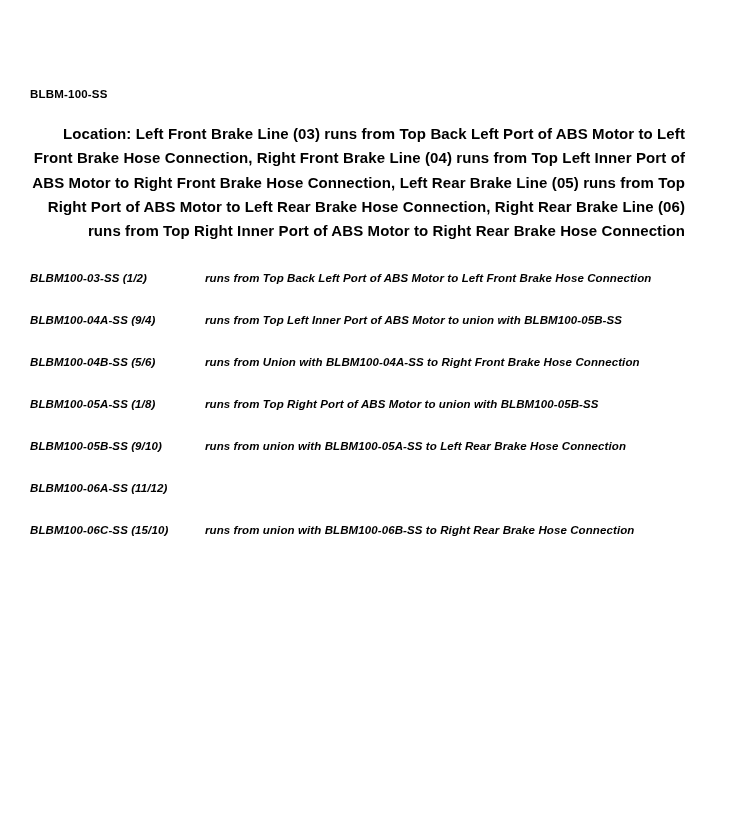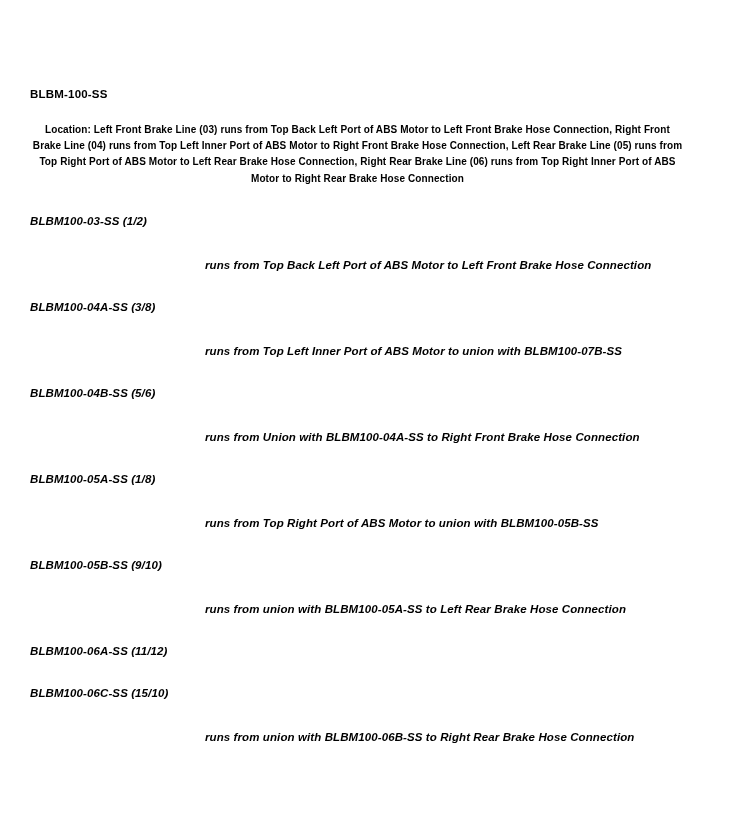--- a/index.html
+++ b/index.html
@@ -28,27 +28,27 @@
     width: 660px;
   }
   .doc-title {
     font-size: 11.5px;
     font-weight: bold;
     letter-spacing: 0.2px;
     margin: 0 0 20px 0;
     line-height: 1.4;
   }
   .location-block {
-    font-size: 10px;
+    font-size: 15px;
     font-weight: bold;
     line-height: 1.62;
     letter-spacing: 0.1px;
     margin: 0 8px 26px 0;
     width: 655px;
-    text-align: center;
+    text-align: right;
   }
   .rows {
     margin-top: 4px;
   }
   .row {
     display: flex;
     align-items: flex-start;
     margin-bottom: 26px;
     font-size: 11.5px;
     font-weight: bold;
@@ -59,43 +59,42 @@
   .row:last-child {
     margin-bottom: 0;
   }
   .row .code {
     width: 175px;
     flex: 0 0 175px;
     white-space: nowrap;
   }
   .row .desc {
     flex: 1 1 auto;
-    margin-top: 44px;
   }
 </style>
 </head>
 <body>
 
 <div class="page">
   <div class="content">
 
     <div class="doc-title">BLBM-100-SS</div>
 
     <div class="location-block">Location: Left Front Brake Line (03) runs from Top Back Left Port of ABS Motor to Left Front Brake Hose Connection, Right Front Brake Line (04) runs from Top Left Inner Port of ABS Motor to Right Front Brake Hose Connection, Left Rear Brake Line (05) runs from Top Right Port of ABS Motor to Left Rear Brake Hose Connection, Right Rear Brake Line (06) runs from Top Right Inner Port of ABS Motor to Right Rear Brake Hose Connection</div>
 
     <div class="rows">
 
       <div class="row">
         <div class="code">BLBM100-03-SS  (1/2)</div>
         <div class="desc">runs from Top Back Left Port of ABS Motor to Left Front Brake Hose Connection</div>
       </div>
 
       <div class="row">
-        <div class="code">BLBM100-04A-SS (3/8)</div>
-        <div class="desc">runs from Top Left Inner Port of ABS Motor to union with BLBM100-07B-SS</div>
+        <div class="code">BLBM100-04A-SS (9/4)</div>
+        <div class="desc">runs from Top Left Inner Port of ABS Motor to union with BLBM100-05B-SS</div>
       </div>
 
       <div class="row">
         <div class="code">BLBM100-04B-SS (5/6)</div>
         <div class="desc">runs from Union with BLBM100-04A-SS to Right Front Brake Hose Connection</div>
       </div>
 
       <div class="row">
         <div class="code">BLBM100-05A-SS (1/8)</div>
         <div class="desc">runs from Top Right Port of ABS Motor to union with  BLBM100-05B-SS</div>

